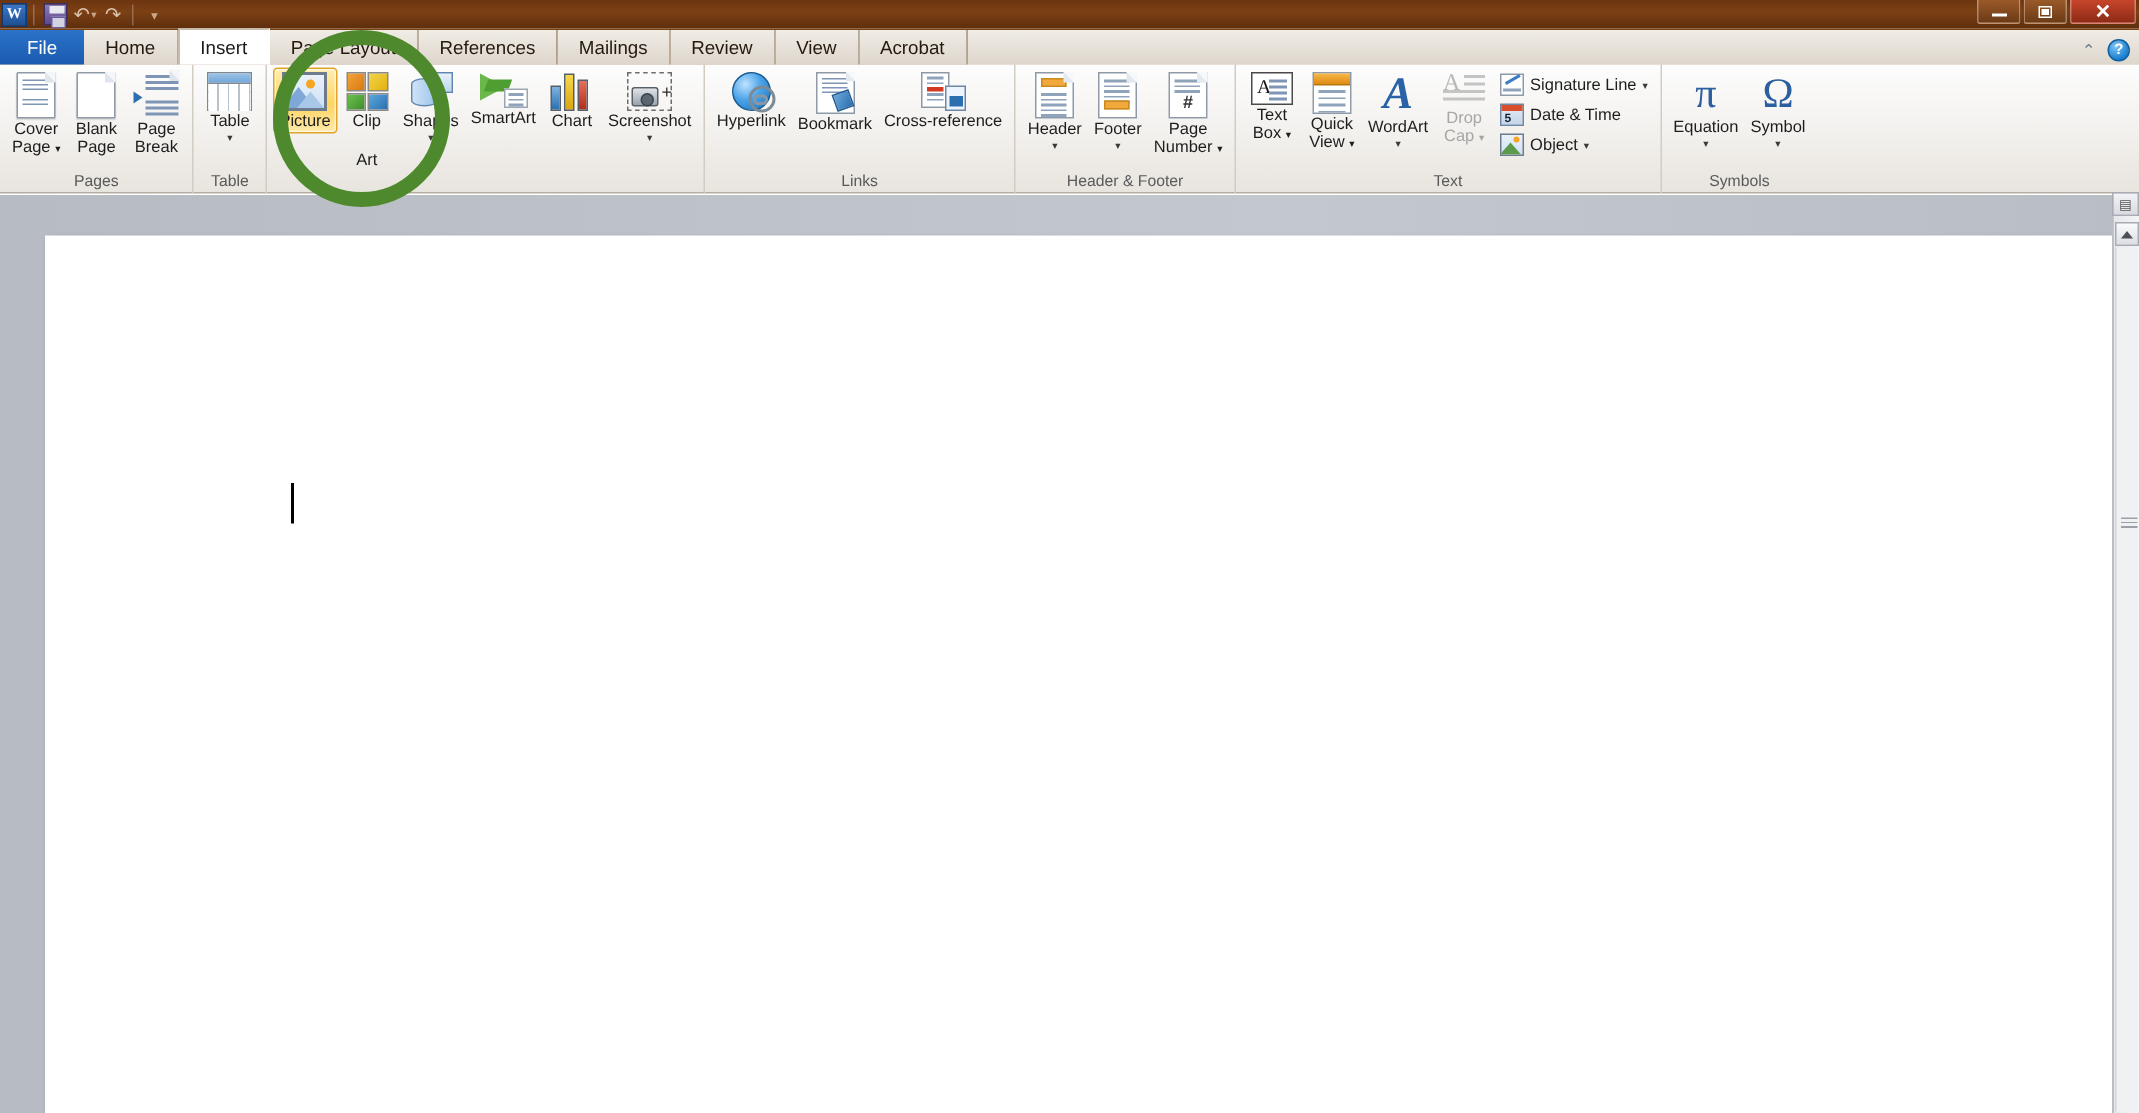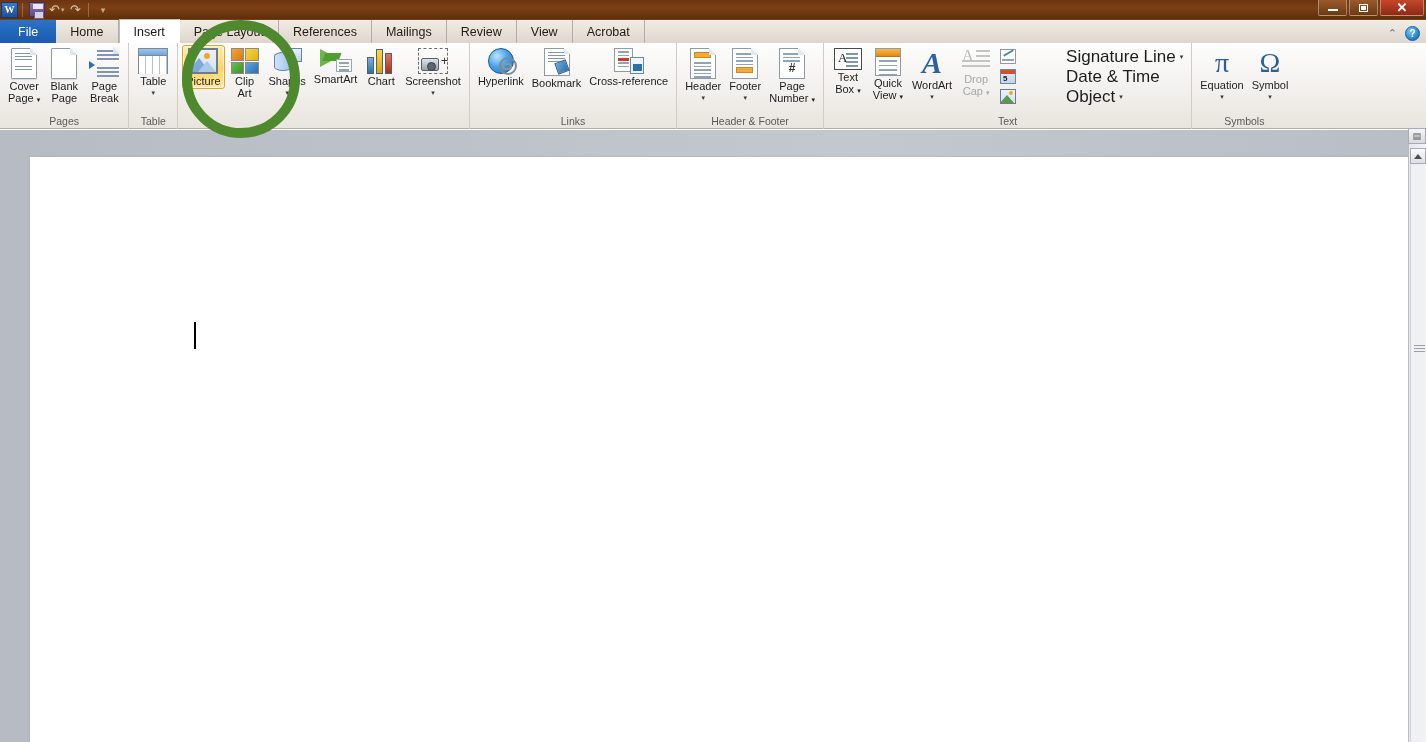--- a/index.html
+++ b/index.html
@@ -133,21 +133,21 @@
   .btn.highlighted {
     background: linear-gradient(to bottom,#ffeeb0,#ffd45f 55%,#ffe9a8);
     border: 1px solid #e2a32b;
     border-radius: 3px;
     box-shadow: inset 0 0 0 1px rgba(255,255,255,.6);
   }
 
   
   .srow { display: flex; flex-direction: column; gap: 1px; padding-top: 2px; }
   .sbtn { display: flex; align-items: center; gap: 4px; padding: 1px 4px; height: 19px; }
-  .sbtn .slbl { font-size: 17px; color: #1d1d1d; white-space: nowrap; margin-left: 46px; }
+  .sbtn .slbl { font-size: 11px; color: #1d1d1d; white-space: nowrap; }
   .sbtn .scaret { font-size: 7px; color: #3a3a3a; }
 
   .page-ic {
     width: 26px; height: 31px; background: #fff;
     border: 1px solid #8f9aa8; border-radius: 1px; position: relative;
     box-shadow: 0 1px 1px rgba(0,0,0,.12);
   }
   .page-ic::after {
     content:""; position:absolute; right:-1px; top:-1px;
     border-width: 0 7px 7px 0; border-style: solid;
@@ -468,21 +468,21 @@
             <span class="lbl">Picture</span>
           </div>
           <div class="btn">
             <span class="clip-ic">
               <div class="c1"></div>
                 <div class="c2"></div>
                 <div class="c3"></div>
                 <div class="c4"></div>
             </span>
             <span class="lbl">Clip</span>
-            <span class="lbl" style="margin-top:0">Art</span>
+            <span class="lbl" style="margin-top:14px">Art</span>
           </div>
           <div class="btn">
             <span class="shapes-ic">
               <span class="sq"></span>
                 <span class="cyl"></span>
             </span>
             <span class="lbl">Shapes</span>
             <span class="caret">▾</span>
           </div>
           <div class="btn">

